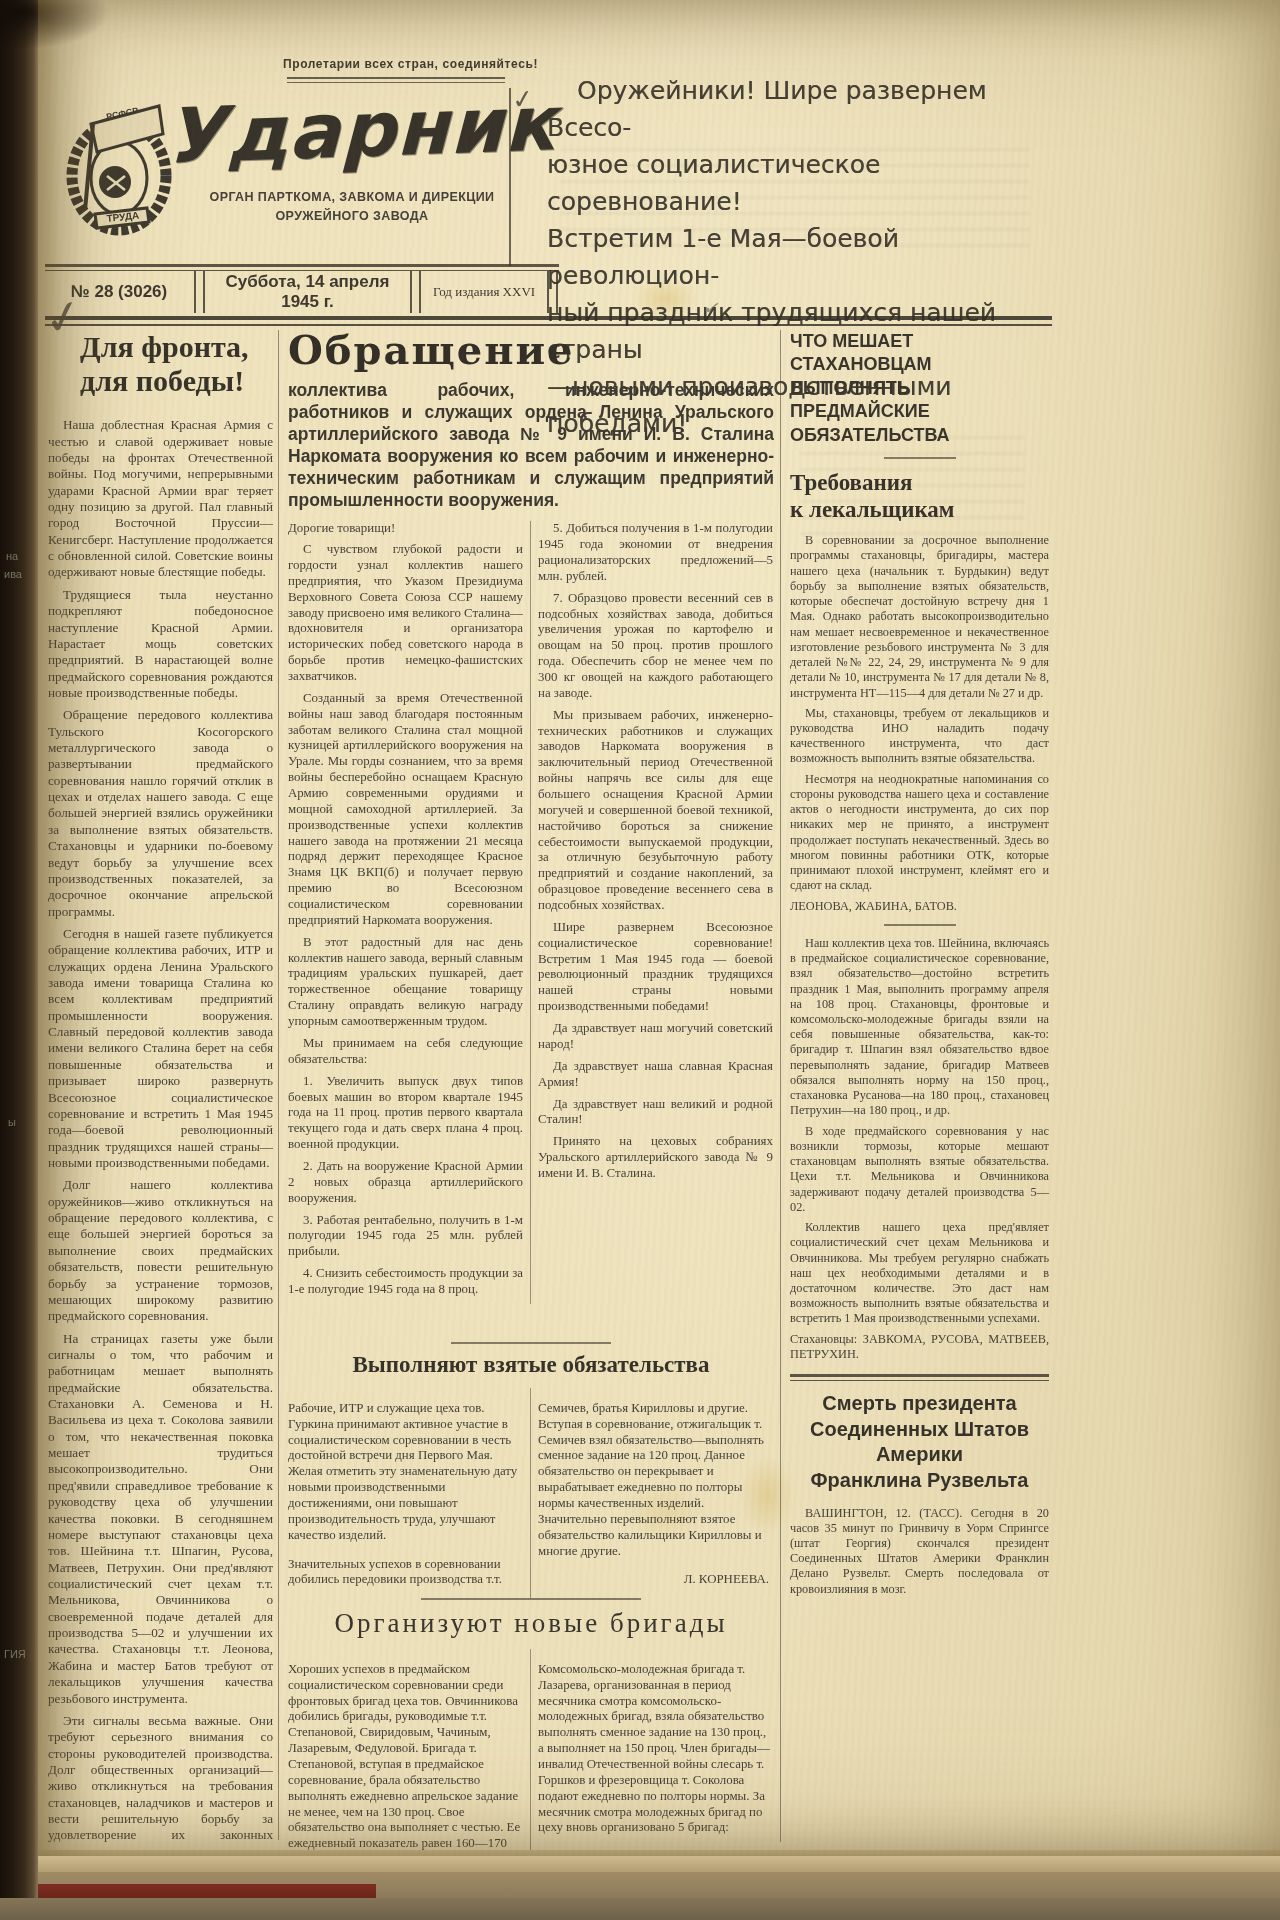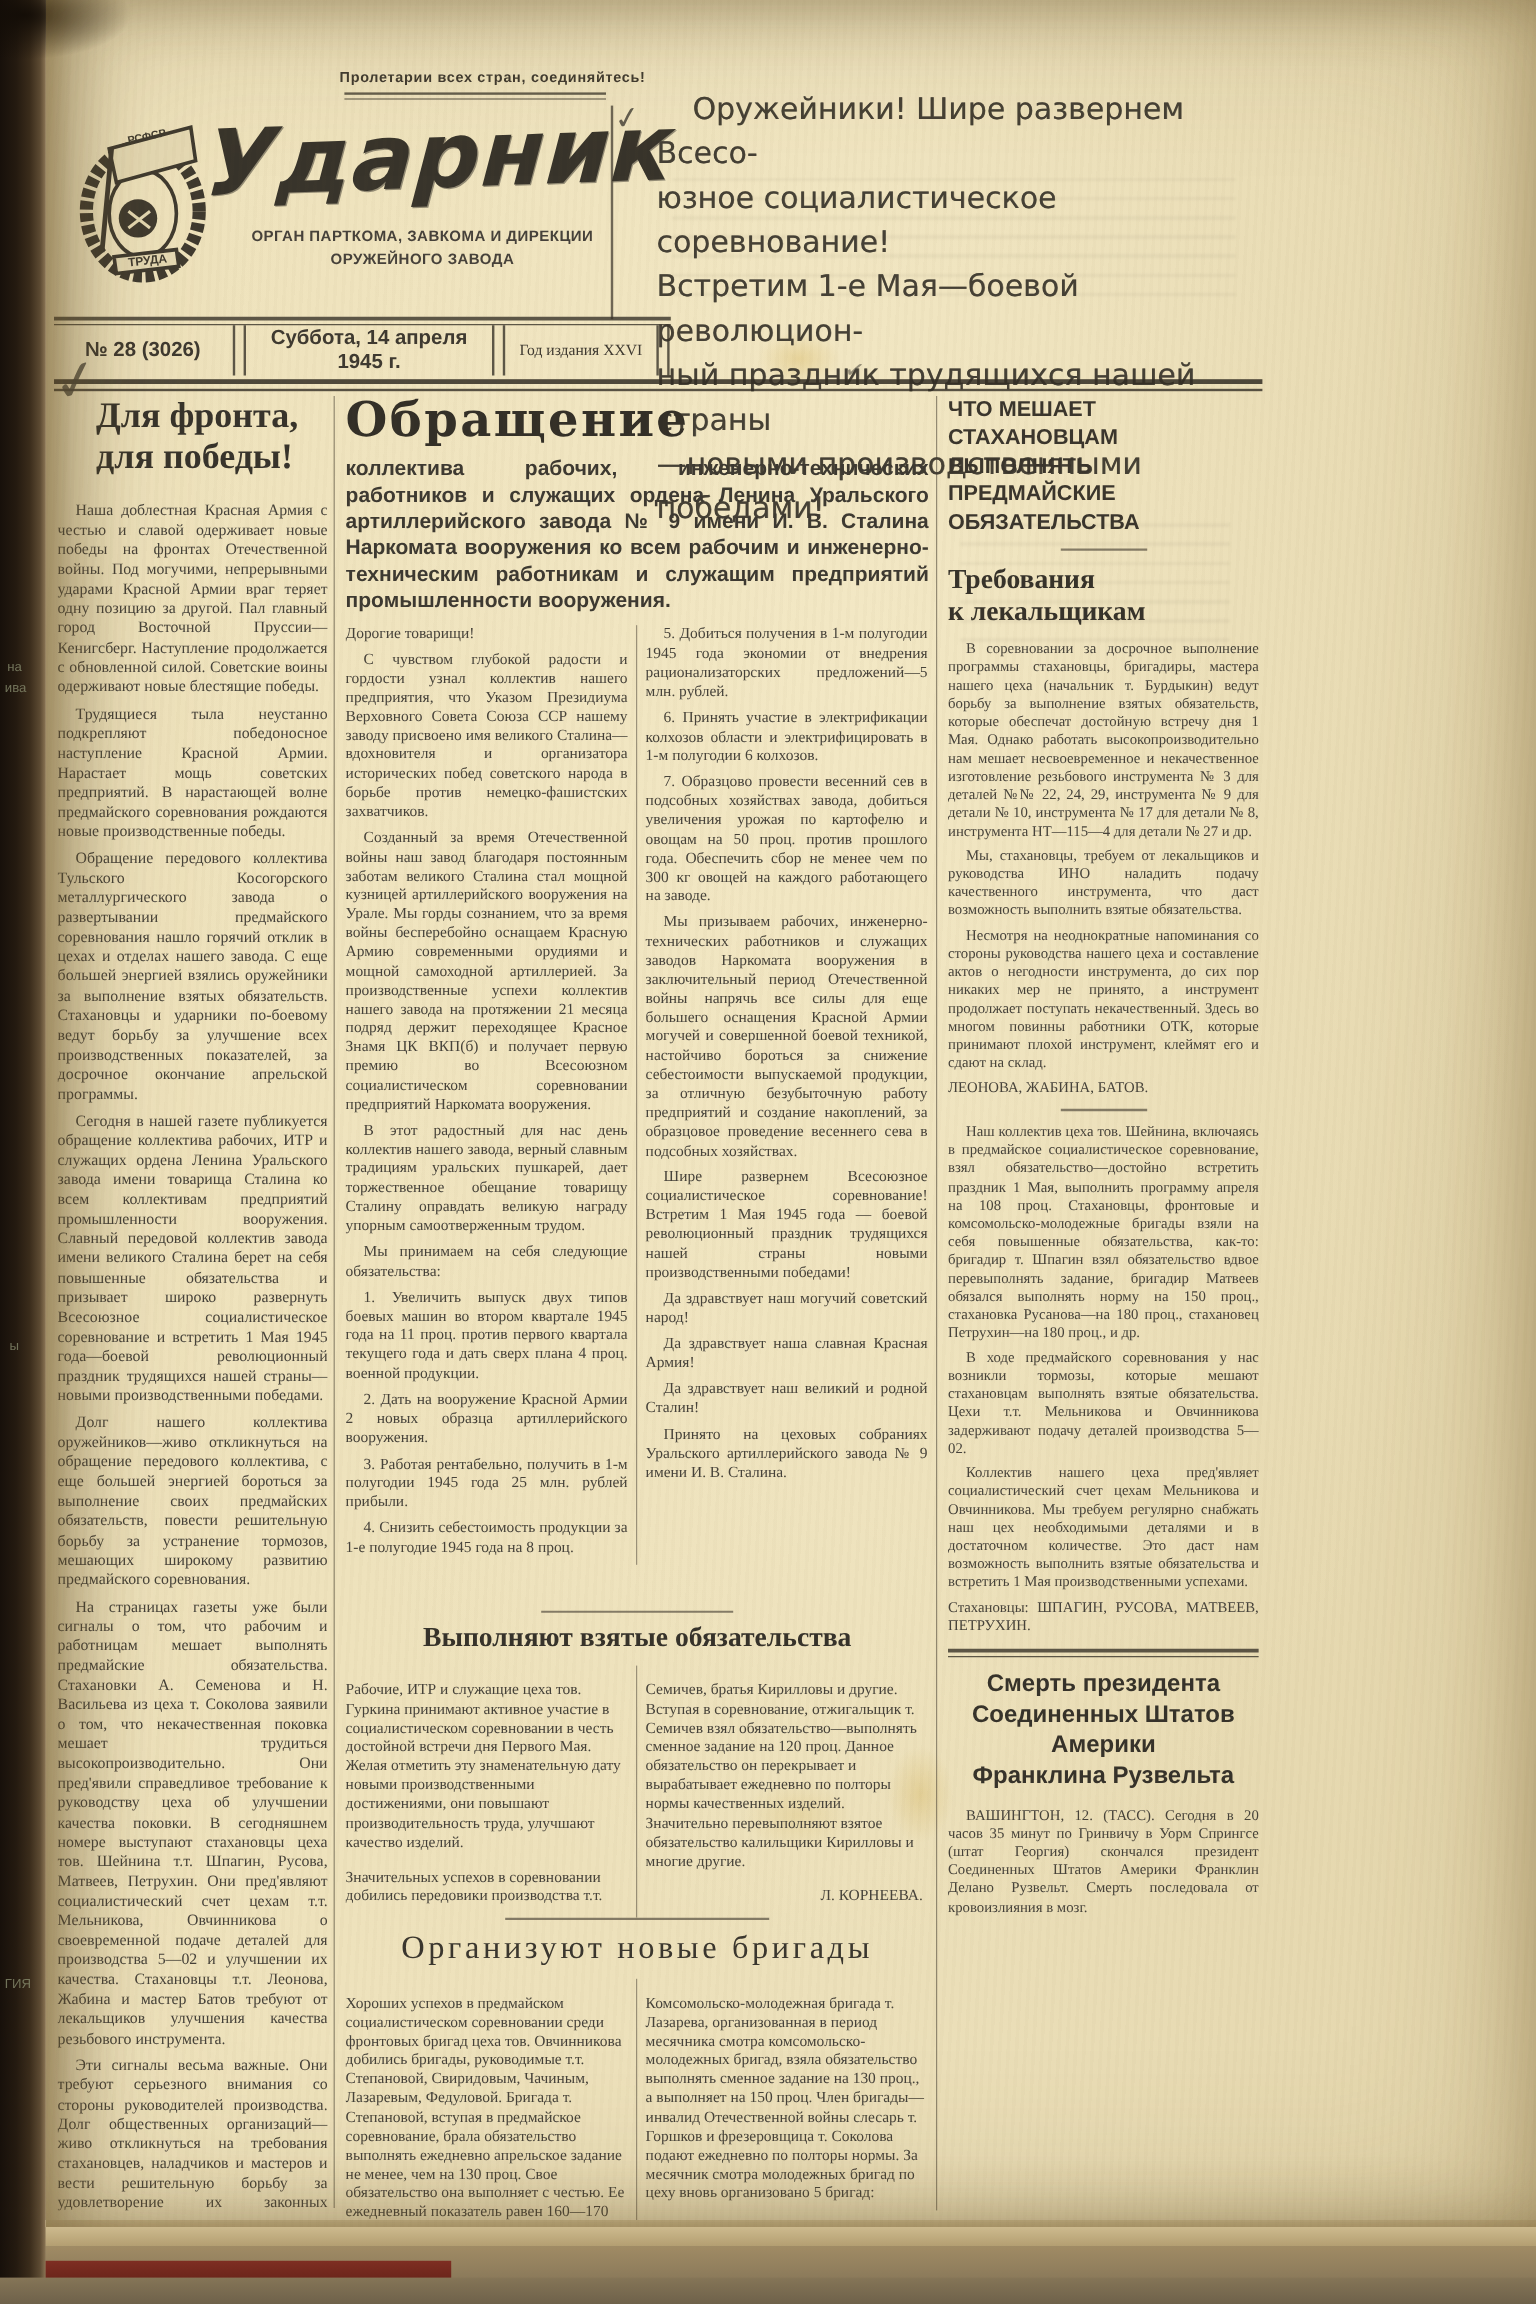--- a/index.html
+++ b/index.html
@@ -183,21 +183,20 @@
         <p>В этот радостный для нас день коллектив нашего завода, верный славным традициям уральских пушкарей, дает торжественное обещание товарищу Сталину оправдать великую награду упорным самоотверженным трудом.</p>
         <p>Мы принимаем на себя следующие обязательства:</p>
         <p>1. Увеличить выпуск двух типов боевых машин во втором квартале 1945 года на 11 проц. против первого квартала текущего года и дать сверх плана 4 проц. военной продукции.</p>
         <p>2. Дать на вооружение Красной Армии 2 новых образца артиллерийского вооружения.</p>
         <p>3. Работая рентабельно, получить в 1-м полугодии 1945 года 25 млн. рублей прибыли.</p>
         <p>4. Снизить себестоимость продукции за 1-е полугодие 1945 года на 8 проц.</p>
       </div>
       <div class="vr-mid"></div>
       <div class="subcol">
         <p>5. Добиться получения в 1-м полугодии 1945 года экономии от внедрения рационализаторских предложений—5 млн. рублей.</p>
-        <p>6. Принять участие в электрификации колхозов области и электрифицировать в 1-м полугодии 6 колхозов.</p>
         <p>7. Образцово провести весенний сев в подсобных хозяйствах завода, добиться увеличения урожая по картофелю и овощам на 50 проц. против прошлого года. Обеспечить сбор не менее чем по 300 кг овощей на каждого работающего на заводе.</p>
         <p>Мы призываем рабочих, инженерно-технических работников и служащих заводов Наркомата вооружения в заключительный период Отечественной войны напрячь все силы для еще большего оснащения Красной Армии могучей и совершенной боевой техникой, настойчиво бороться за снижение себестоимости выпускаемой продукции, за отличную безубыточную работу предприятий и создание накоплений, за образцовое проведение весеннего сева в подсобных хозяйствах.</p>
         <p>Шире развернем Всесоюзное социалистическое соревнование! Встретим 1 Мая 1945 года — боевой революционный праздник трудящихся нашей страны новыми производственными победами!</p>
         <p class="bold-p">Да здравствует наш могучий советский народ!</p>
         <p class="bold-p">Да здравствует наша славная Красная Армия!</p>
         <p class="bold-p">Да здравствует наш великий и родной Сталин!</p>
         <p class="bold-p">Принято на цеховых собраниях Уральского артиллерийского завода № 9 имени И. В. Сталина.</p>
       </div>
     </div>
   </div>
@@ -242,21 +241,21 @@
 к лекальщикам</h2>
     <p>В соревновании за досрочное выполнение программы стахановцы, бригадиры, мастера нашего цеха (начальник т. Бурдыкин) ведут борьбу за выполнение взятых обязательств, которые обеспечат достойную встречу дня 1 Мая. Однако работать высокопроизводительно нам мешает несвоевременное и некачественное изготовление резьбового инструмента № 3 для деталей №№ 22, 24, 29, инструмента № 9 для детали № 10, инструмента № 17 для детали № 8, инструмента НТ—115—4 для детали № 27 и др.</p>
     <p>Мы, стахановцы, требуем от лекальщиков и руководства ИНО наладить подачу качественного инструмента, что даст возможность выполнить взятые обязательства.</p>
     <p>Несмотря на неоднократные напоминания со стороны руководства нашего цеха и составление актов о негодности инструмента, до сих пор никаких мер не принято, а инструмент продолжает поступать некачественный. Здесь во многом повинны работники ОТК, которые принимают плохой инструмент, клеймят его и сдают на склад.</p>
     <p class="sig">ЛЕОНОВА, ЖАБИНА, БАТОВ.</p>
 
     <div class="shortrule"></div>
     <p>Наш коллектив цеха тов. Шейнина, включаясь в предмайское социалистическое соревнование, взял обязательство—достойно встретить праздник 1 Мая, выполнить программу апреля на 108 проц. Стахановцы, фронтовые и комсомольско-молодежные бригады взяли на себя повышенные обязательства, как-то: бригадир т. Шпагин взял обязательство вдвое перевыполнять задание, бригадир Матвеев обязался выполнять норму на 150 проц., стахановка Русанова—на 180 проц., стахановец Петрухин—на 180 проц., и др.</p>
     <p>В ходе предмайского соревнования у нас возникли тормозы, которые мешают стахановцам выполнять взятые обязательства. Цехи т.т. Мельникова и Овчинникова задерживают подачу деталей производства 5—02.</p>
     <p>Коллектив нашего цеха пред'являет социалистический счет цехам Мельникова и Овчинникова. Мы требуем регулярно снабжать наш цех необходимыми деталями и в достаточном количестве. Это даст нам возможность выполнить взятые обязательства и встретить 1 Мая производственными успехами.</p>
-    <p class="sig">Стахановцы: ШПАГИН, РУСОВА, МАТВЕЕВ, ПЕТРУХИН.</p>
+    <p class="sig">Стахановцы: ЗАВКОМА, РУСОВА, МАТВЕЕВ, ПЕТРУХИН.</p>
 
     <div class="drule roos-rule"></div>
     <h2 class="roos-title">Смерть президента
 Соединенных Штатов Америки
 Франклина Рузвельта</h2>
     <p>ВАШИНГТОН, 12. (ТАСС). Сегодня в 20 часов 35 минут по Гринвичу в Уорм Спрингсе (штат Георгия) скончался президент Соединенных Штатов Америки Франклин Делано Рузвельт. Смерть последовала от кровоизлияния в мозг.</p>
   </div>
 
   <div class="band-edge"></div>
   <div class="band-mid"></div>

